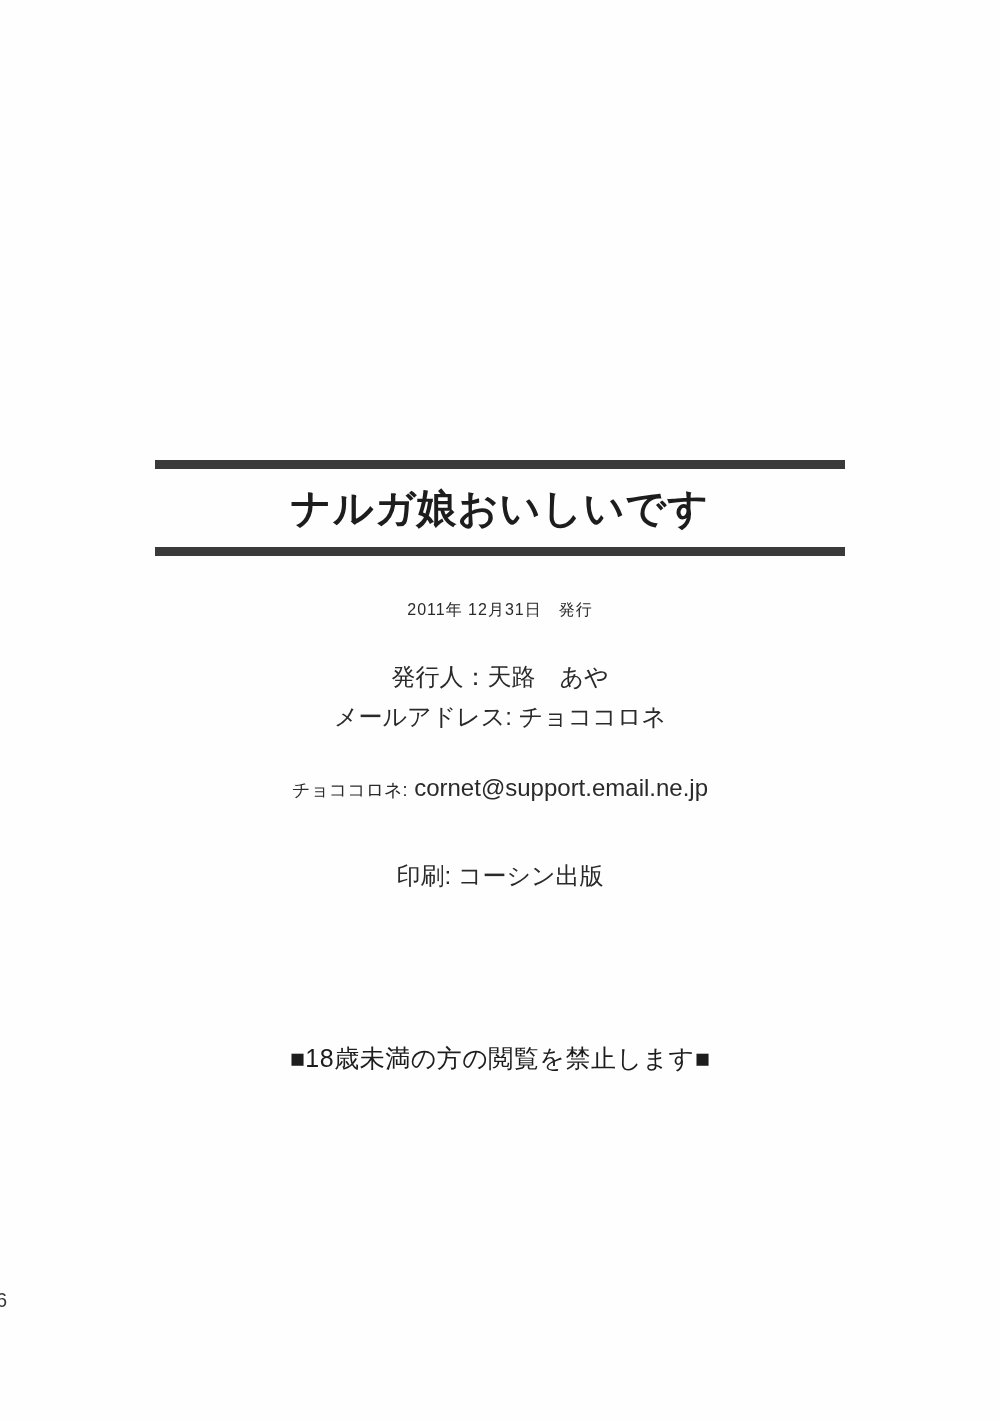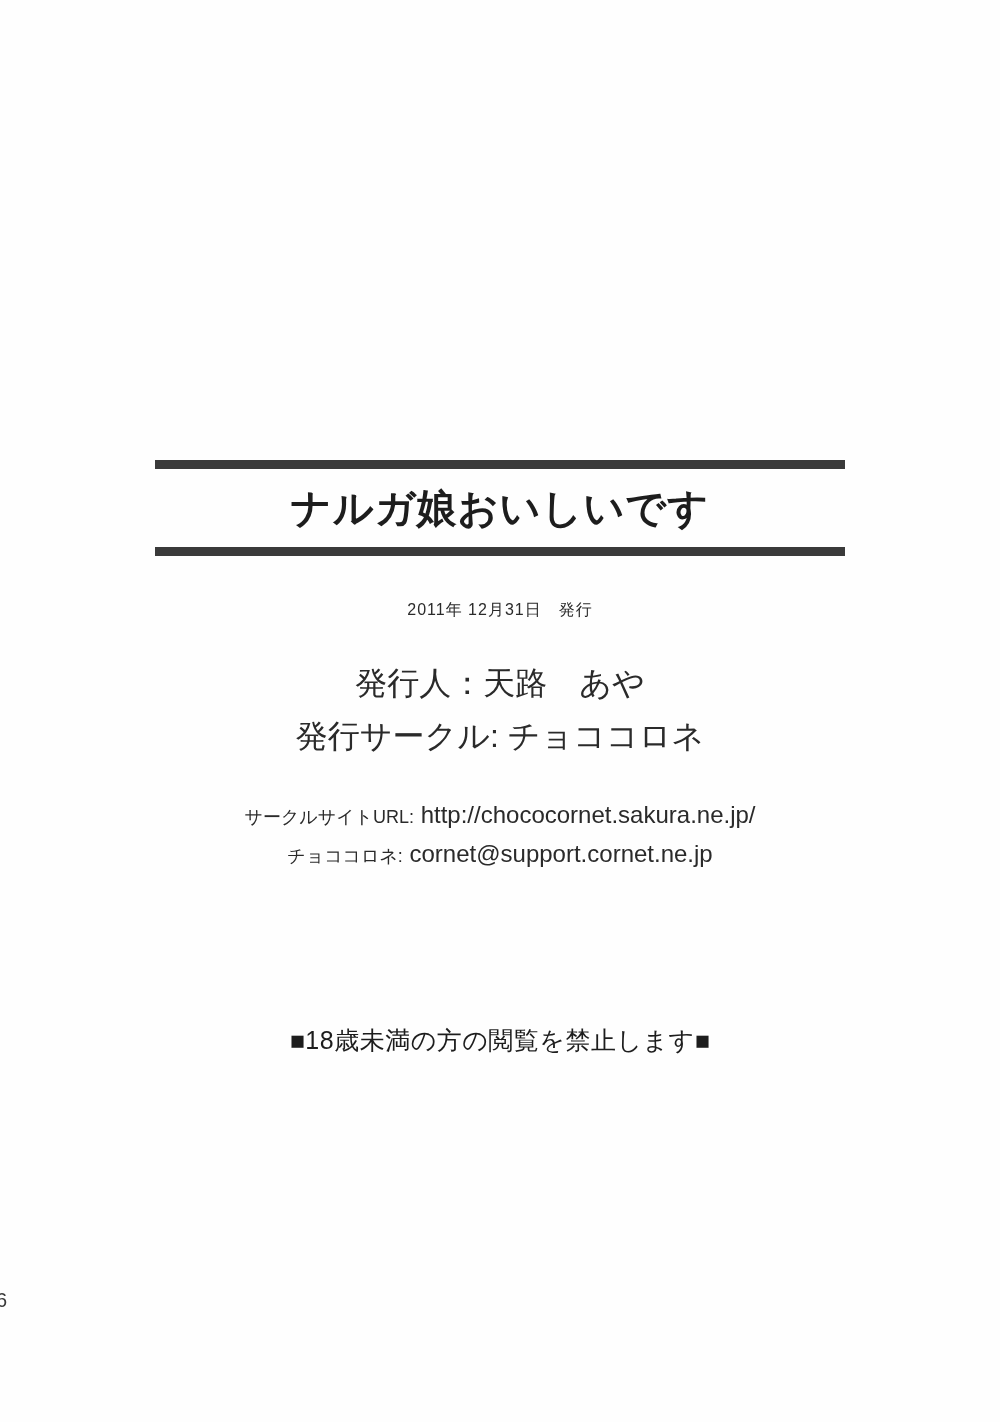--- a/index.html
+++ b/index.html
@@ -56,21 +56,21 @@
 
   .pub-date {
     margin-top: 44px;
     font-size: 16px;
     letter-spacing: 1px;
     color: #2a2a2a;
   }
 
   .credits {
     margin-top: 36px;
-    font-size: 32px;
+    font-size: 24px;
     line-height: 1.65;
     color: #2a2a2a;
   }
 
   .contact {
     margin-top: 32px;
     font-size: 24px;
     line-height: 1.65;
     color: #2a2a2a;
   }
@@ -110,34 +110,31 @@
     <div class="rule rule-top"></div>
 
     <h1 class="doujin-title">ナルガ娘おいしいです</h1>
 
     <div class="rule rule-bottom"></div>
 
     <div class="pub-date">2011年 12月31日　発行</div>
 
     <div class="credits">
       <div>発行人：天路　あや</div>
-      <div>発行サークル: チョココロネ</div>
+      <div>メールアドレス: チョココロネ</div>
     </div>
 
     <div class="contact">
       <div>
-        <span class="lbl">サークルサイトURL:</span>
-        <span>http://chococornet.sakura.ne.jp/</span>
-      </div>
-      <div>
         <span class="lbl">チョココロネ:</span>
-        <span>cornet@support.cornet.ne.jp</span>
+        <span>cornet@support.email.ne.jp</span>
       </div>
     </div>
 
+    <div class="printer">印刷: コーシン出版</div>
 
     <div class="agewarn">■18歳未満の方の閲覧を禁止します■</div>
 
   </div>
 
   <div class="page-number">6</div>
 
 </div>
 
 </body></html>

